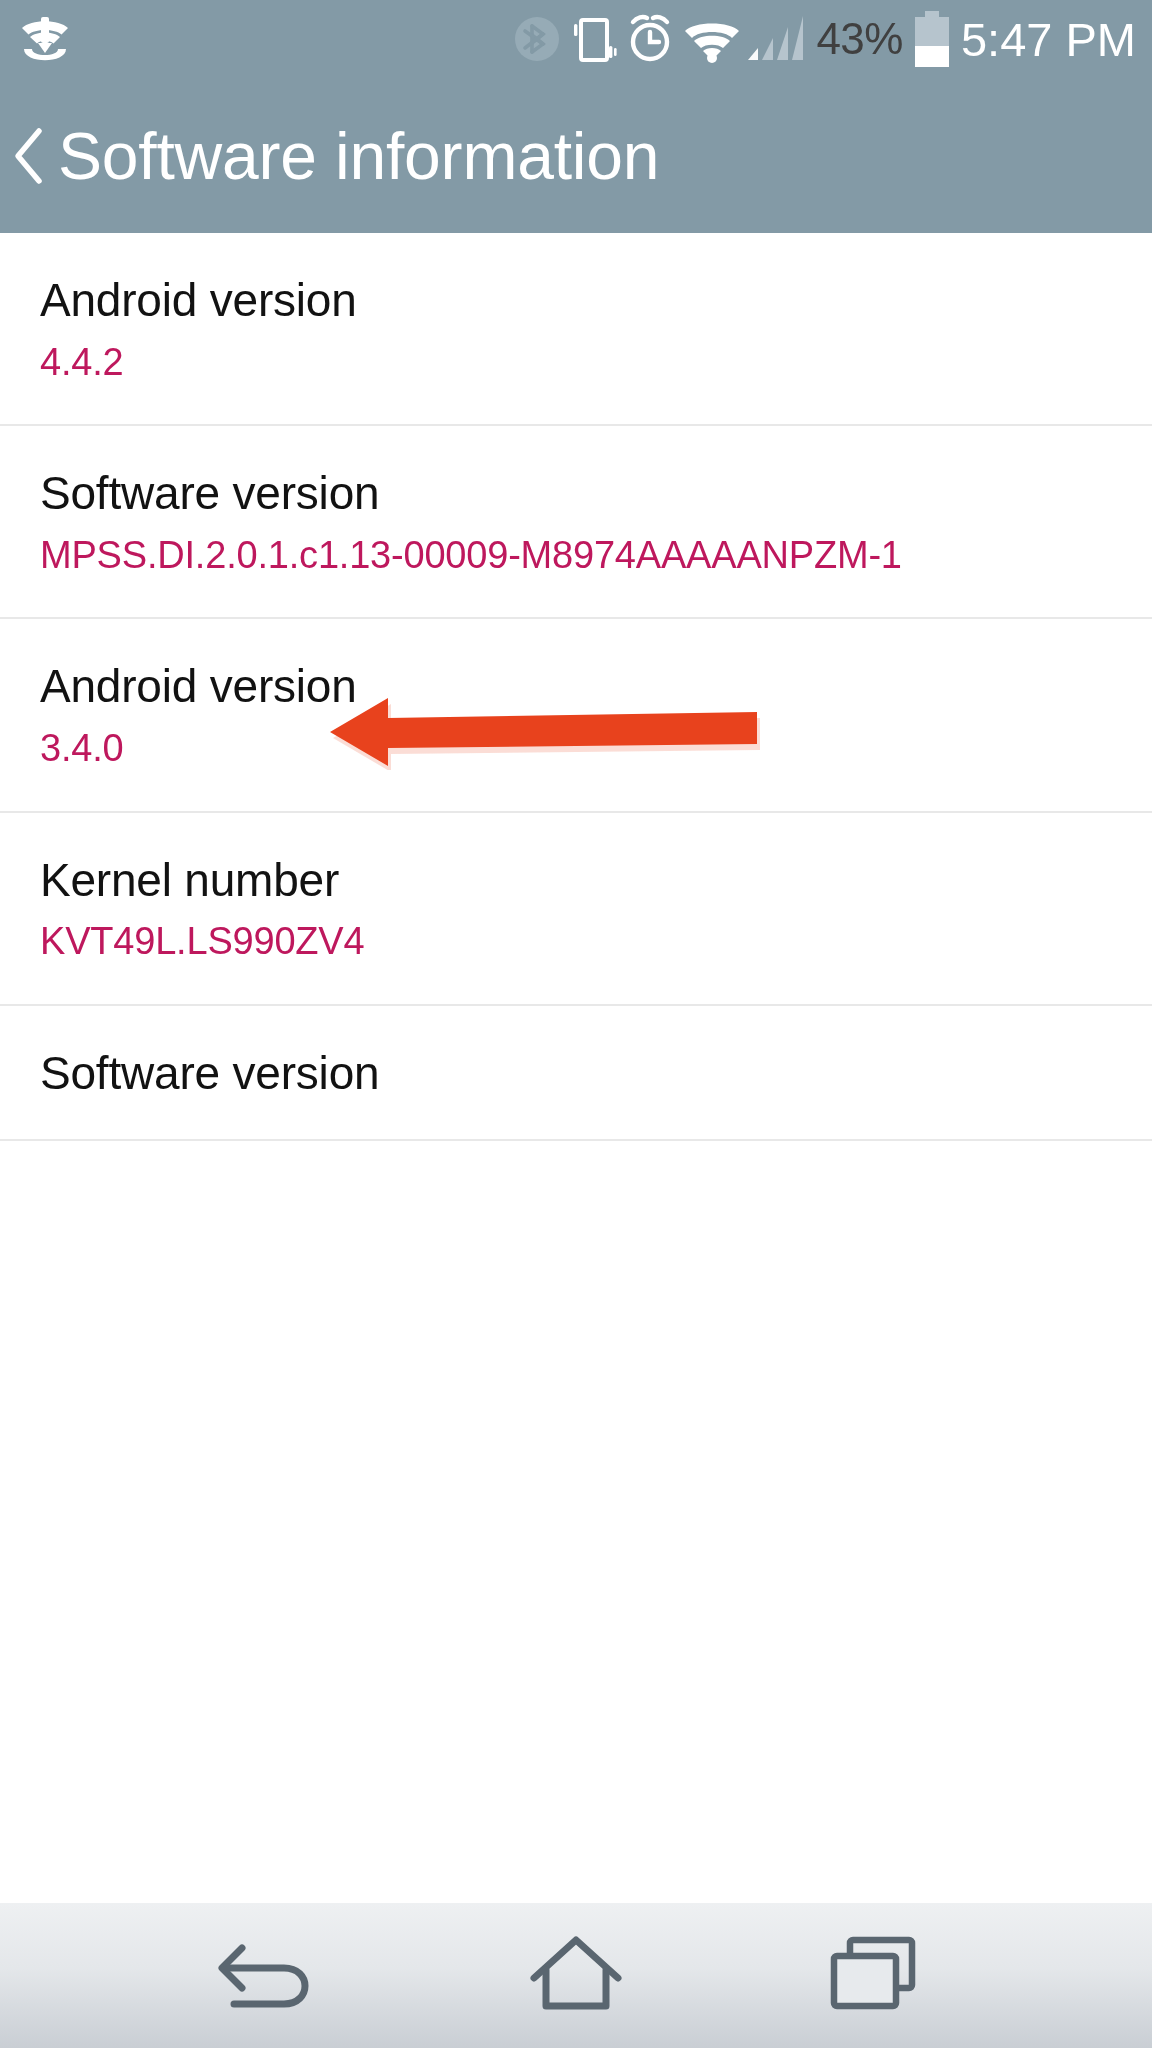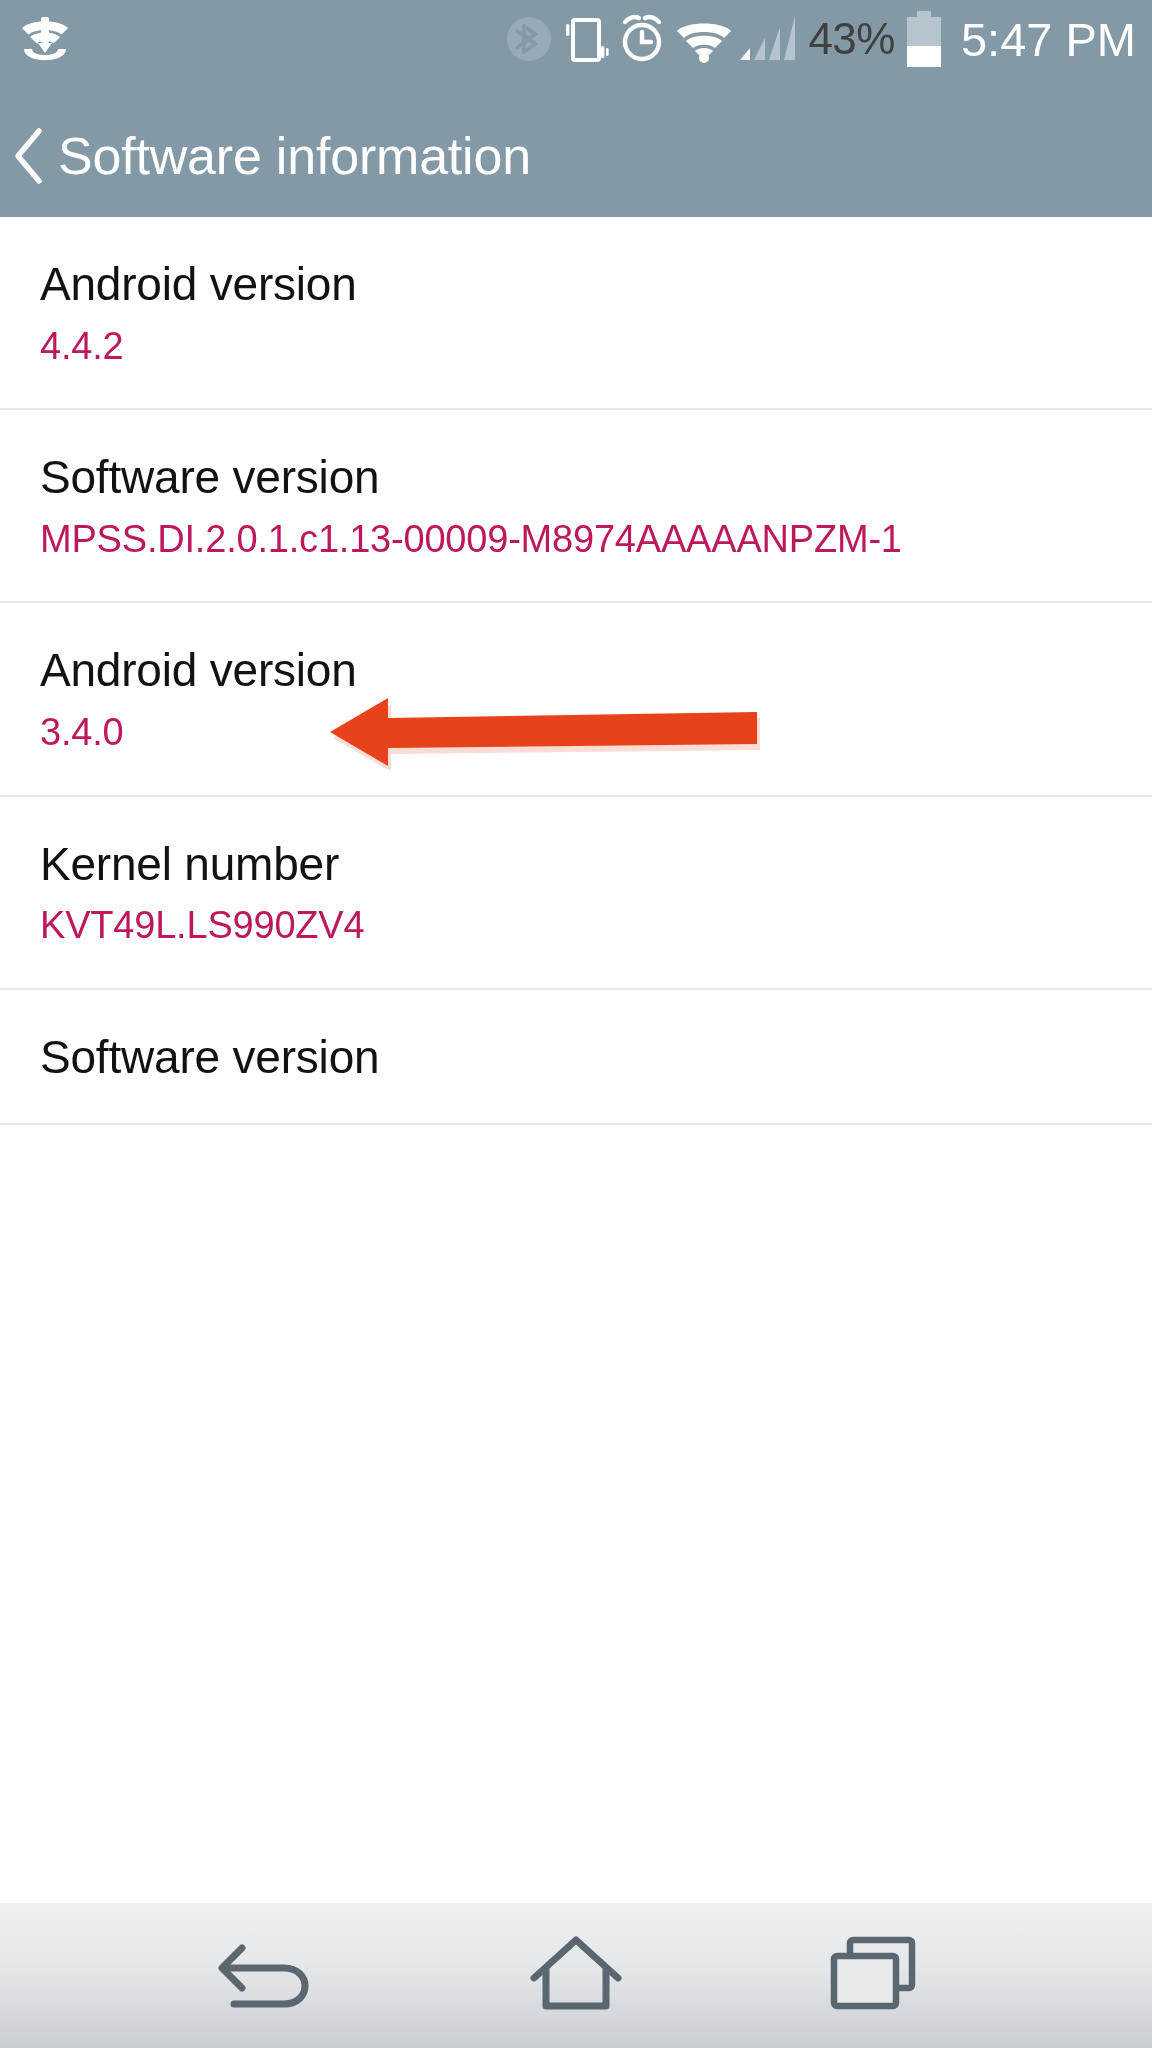--- a/index.html
+++ b/index.html
@@ -34,21 +34,21 @@
   }
   .sb-icon { display: flex; align-items: center; justify-content: center; }
   .sb-pct {
     color: #404040; font-size: 44px; font-weight: 400;
     letter-spacing: -0.5px; line-height: 1;
     margin: 0 8px 0 6px;
   }
   .sb-time {
     color: #ffffff; font-size: 47px; font-weight: 400;
     letter-spacing: 0px; line-height: 1;
-    margin-left: 20px; white-space: nowrap;
+    margin-left: 12px; white-space: nowrap;
   }
 
   
   .battery {
     position: relative; width: 34px; height: 56px; margin-left: 4px;
   }
   .battery .cap {
     position: absolute; left: 10px; top: 0; width: 14px; height: 7px;
     background: #b6c4cd;
   }
@@ -69,31 +69,31 @@
     display: flex; align-items: center;
     padding-left: 6px;
   }
   .back-chevron {
     width: 46px; height: 70px;
     display: flex; align-items: center; justify-content: center;
     flex: 0 0 auto;
   }
   .header-title {
     color: #ffffff;
-    font-size: 52px;
+    font-size: 66px;
     font-weight: 400;
     letter-spacing: -0.2px;
     line-height: 1;
     margin-left: 6px;
     white-space: nowrap;
   }
 
   
   .list {
-    position: absolute; top: 217px; left: 0;
+    position: absolute; top: 233px; left: 0;
     width: 1068px;
     background: #ffffff;
   }
   .row {
     position: relative;
     width: 1152px;
     padding: 42px 40px 40px 40px;
     border-bottom: 2px solid #e8e8e8;
     background: #ffffff;
   }

